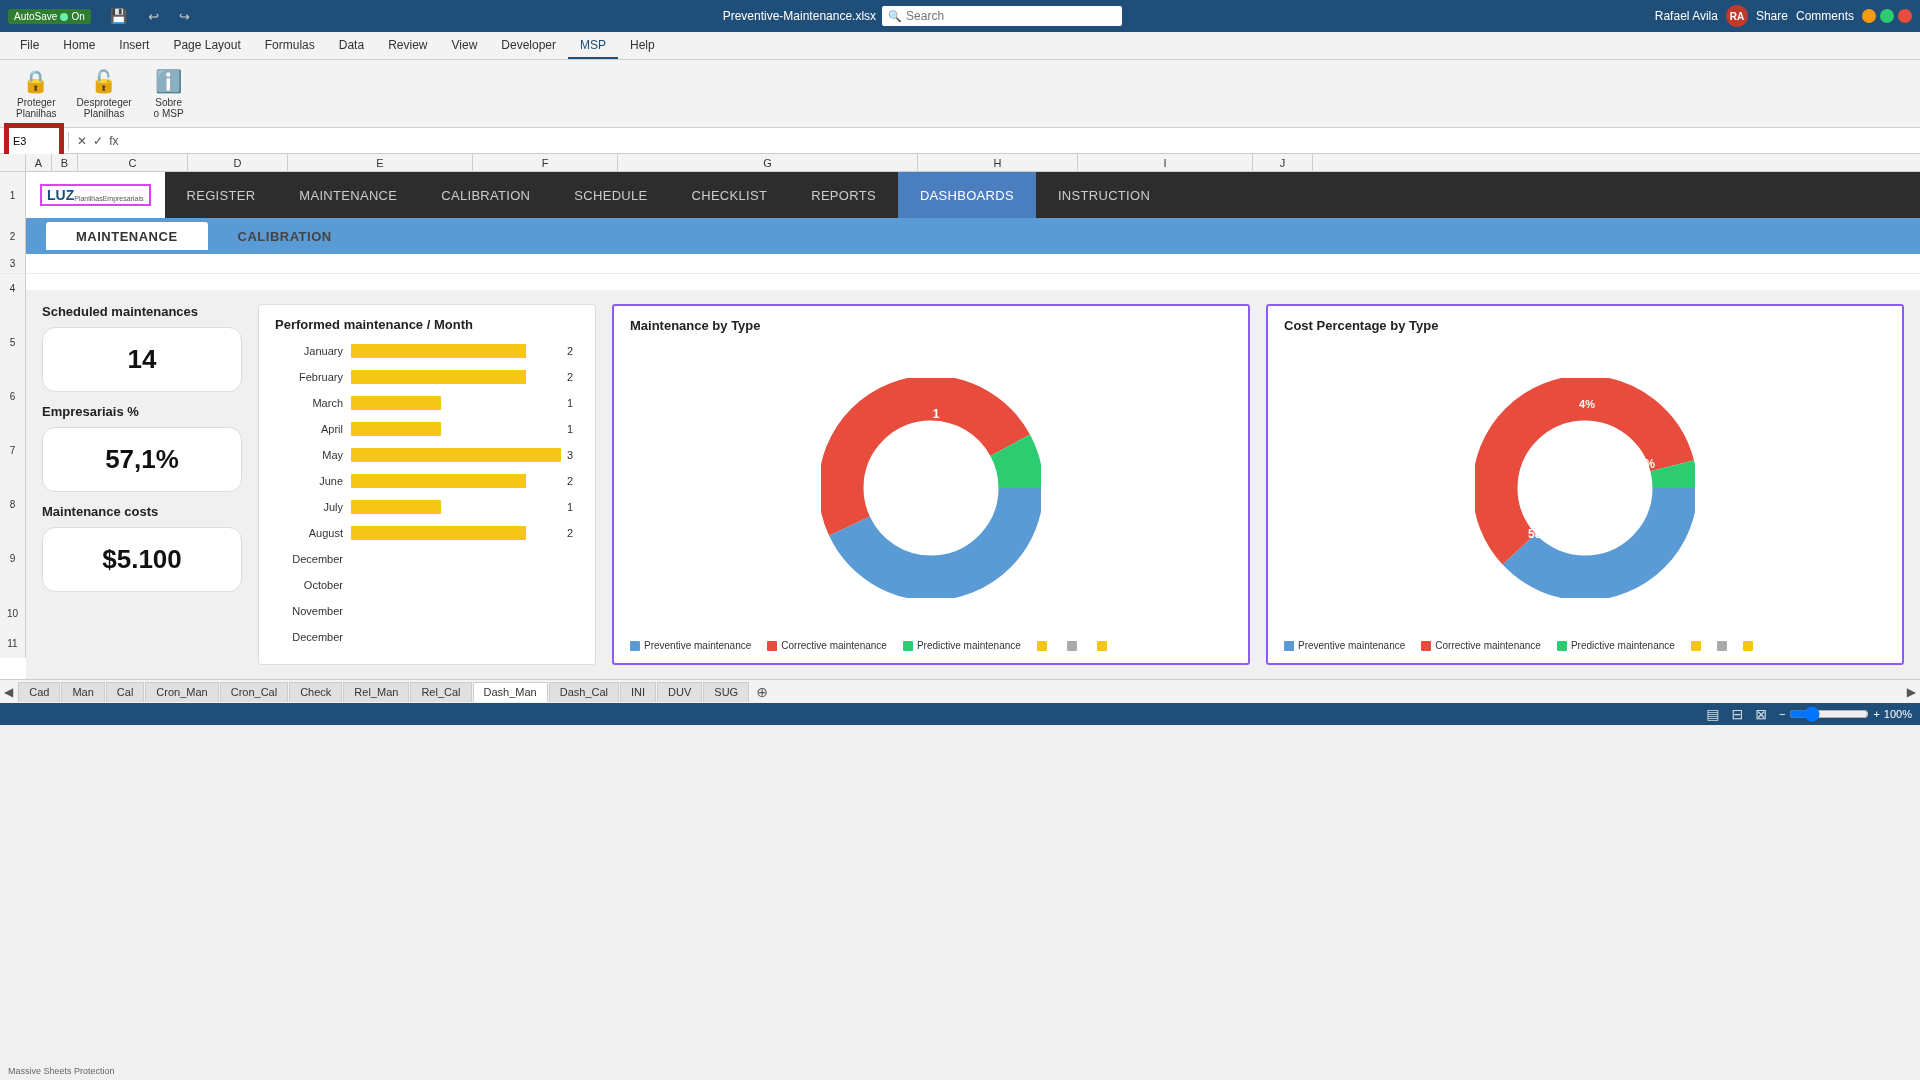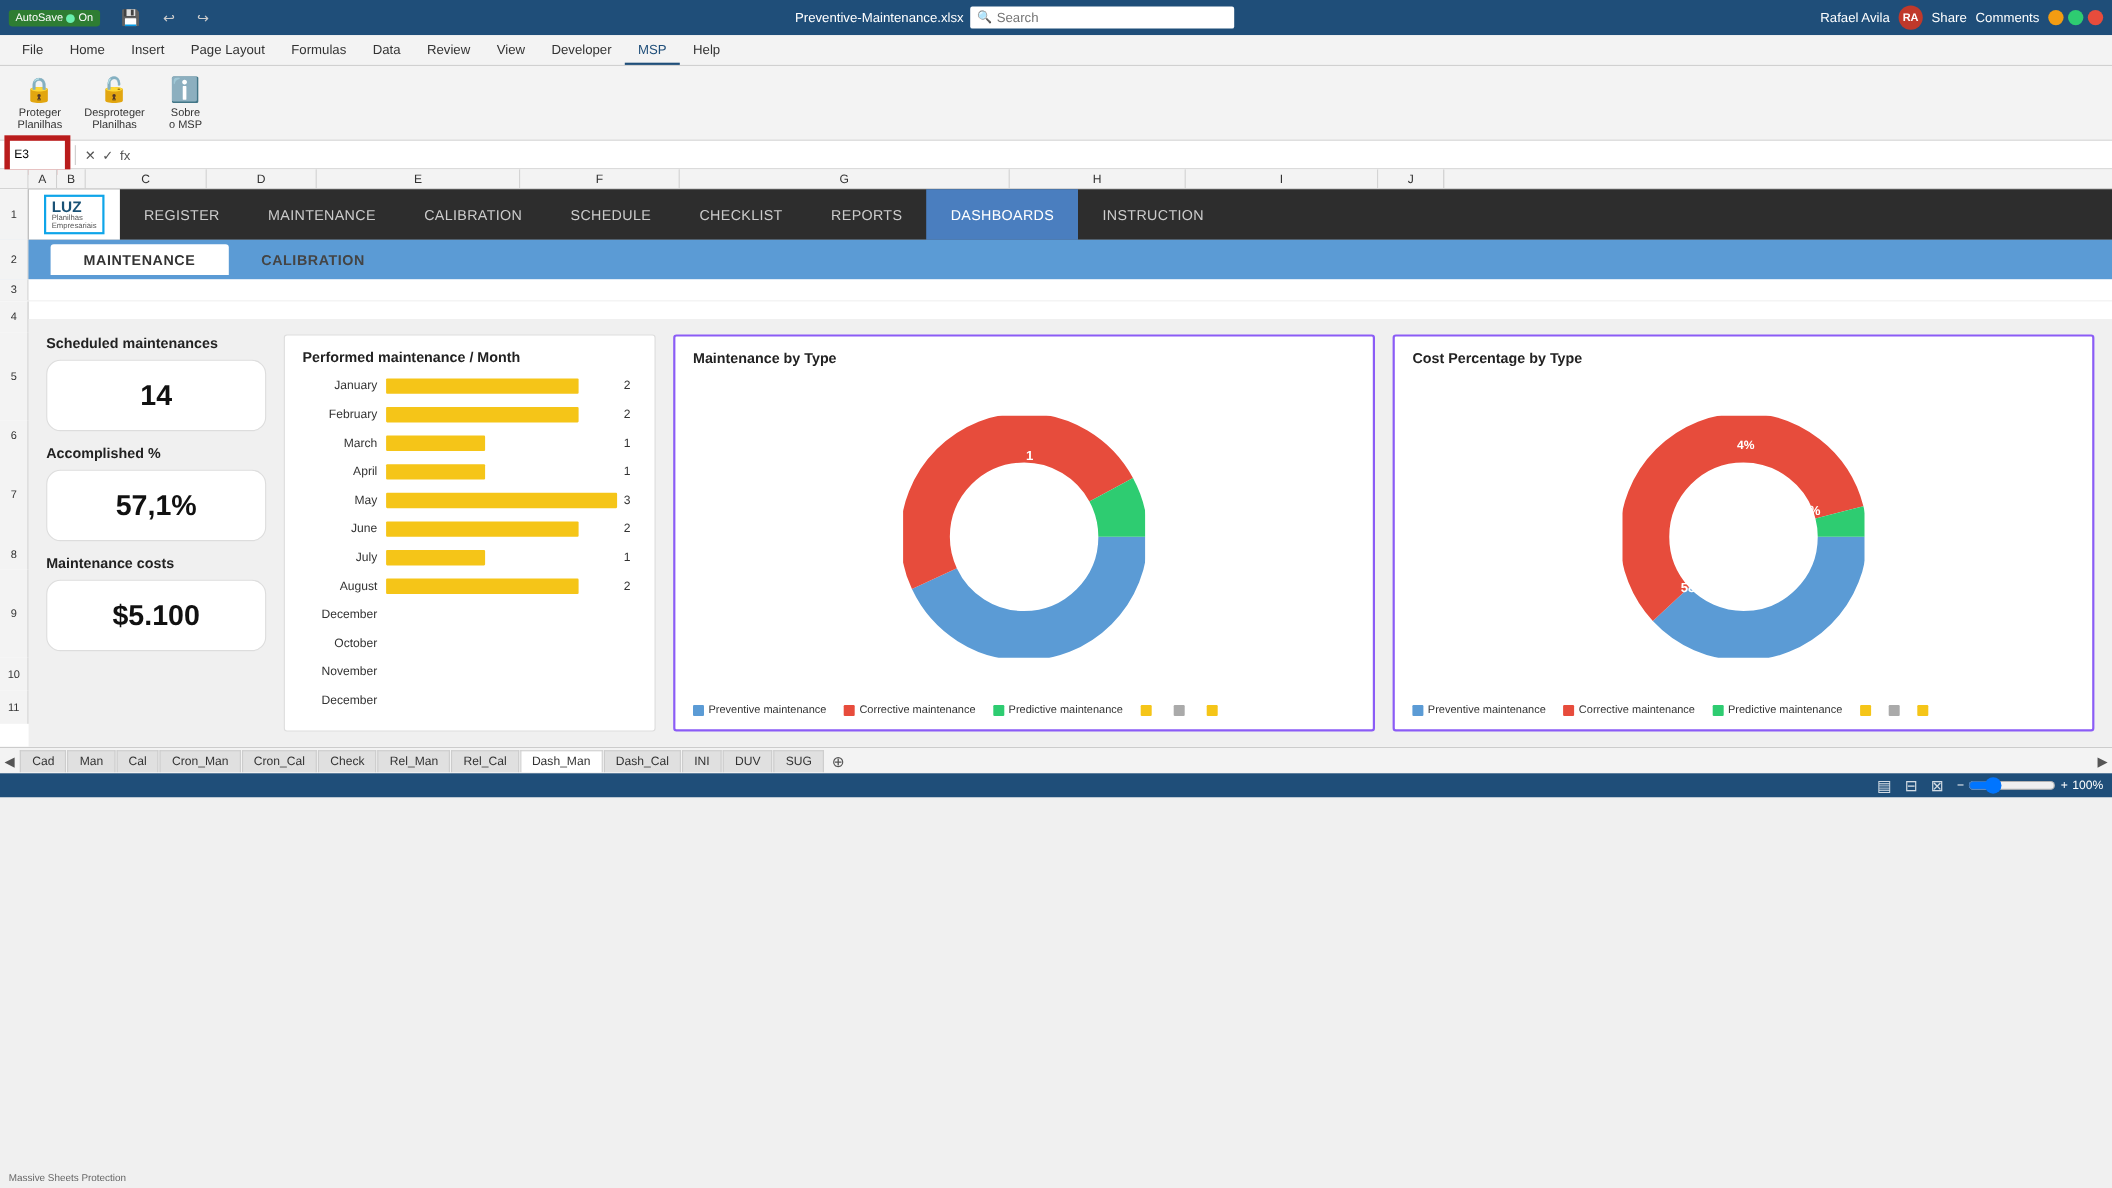--- a/index.html
+++ b/index.html
@@ -139,25 +139,26 @@
     }
     .nav-logo {
       background: white;
       height: 46px;
       padding: 0 14px;
       display: flex;
       align-items: center;
       gap: 6px;
     }
     .logo-box {
-      border: 2px solid #0ea5e9;
+      border: 2px solid #d946ef;
       padding: 2px 5px;
       display: flex;
-      flex-direction: column;
+      flex-direction: row;
       line-height: 1;
+      align-items: flex-end;
     }
     .logo-luz { font-size: 14px; font-weight: bold; color: #1a5276; }
     .logo-sub { font-size: 7px; color: #555; }
     .nav-items { display: flex; align-items: center; height: 46px; }
     .nav-item {
       color: #ccc;
       font-size: 13px;
       font-weight: 500;
       padding: 0 22px;
       height: 46px;
@@ -440,21 +441,21 @@
     <div style="display:flex;gap:16px;height:100%;">
 
       <div class="left-panel">
         <div>
           <div class="dash-section-title">Scheduled maintenances</div>
           <div class="stat-card">
             <span class="stat-value">14</span>
           </div>
         </div>
         <div>
-          <div class="dash-section-title">Accomplished %</div>
+          <div class="dash-section-title">Empresariais %</div>
           <div class="stat-card">
             <span class="stat-value-pct">57,1%</span>
           </div>
         </div>
         <div>
           <div class="dash-section-title">Maintenance costs</div>
           <div class="stat-card">
             <span class="stat-value-cost">$5.100</span>
           </div>
         </div>

